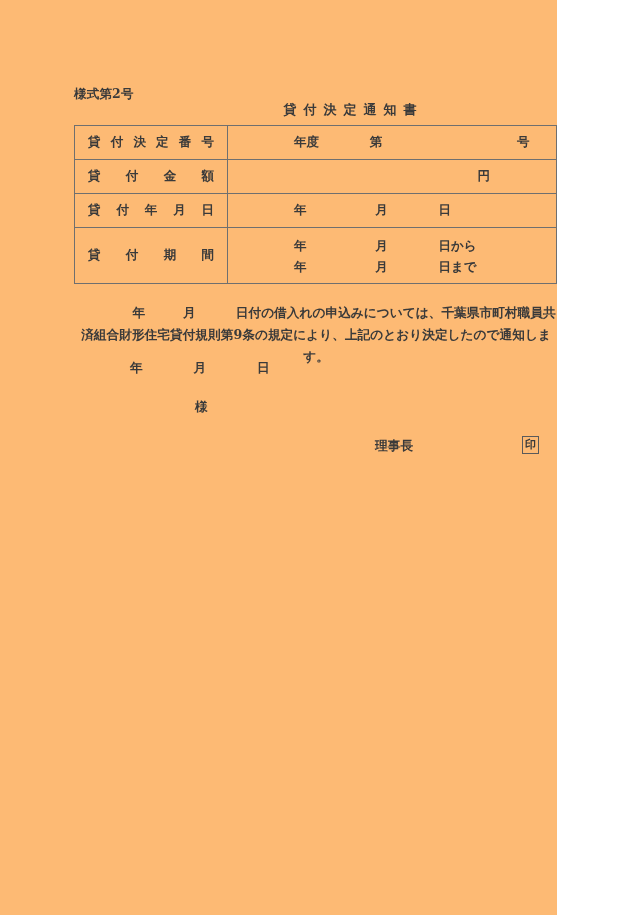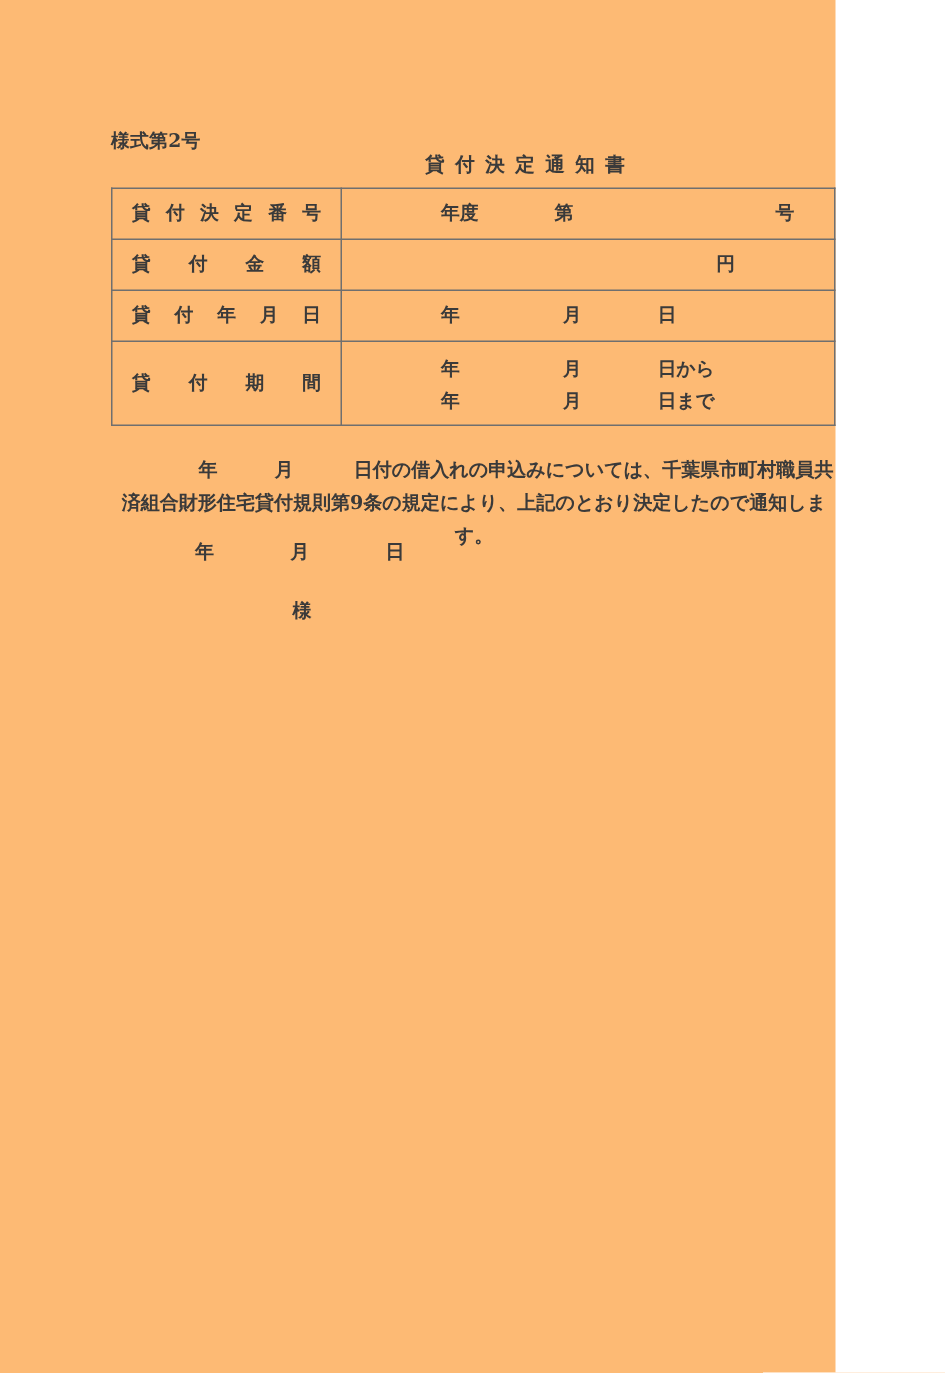--- a/index.html
+++ b/index.html
@@ -271,15 +271,19 @@
     <span>年</span>
     <span class="d-sp"></span>
     <span>月</span>
     <span class="d-sp"></span>
     <span>日</span>
   </div>
 
   <div class="addressee">様</div>
 
   <div class="signature">
+    <div class="sig-title-row">
+      <span>理事長</span>
+      <span class="seal-box">印</span>
+    </div>
   </div>
 
 </div>
 
 </body></html>

